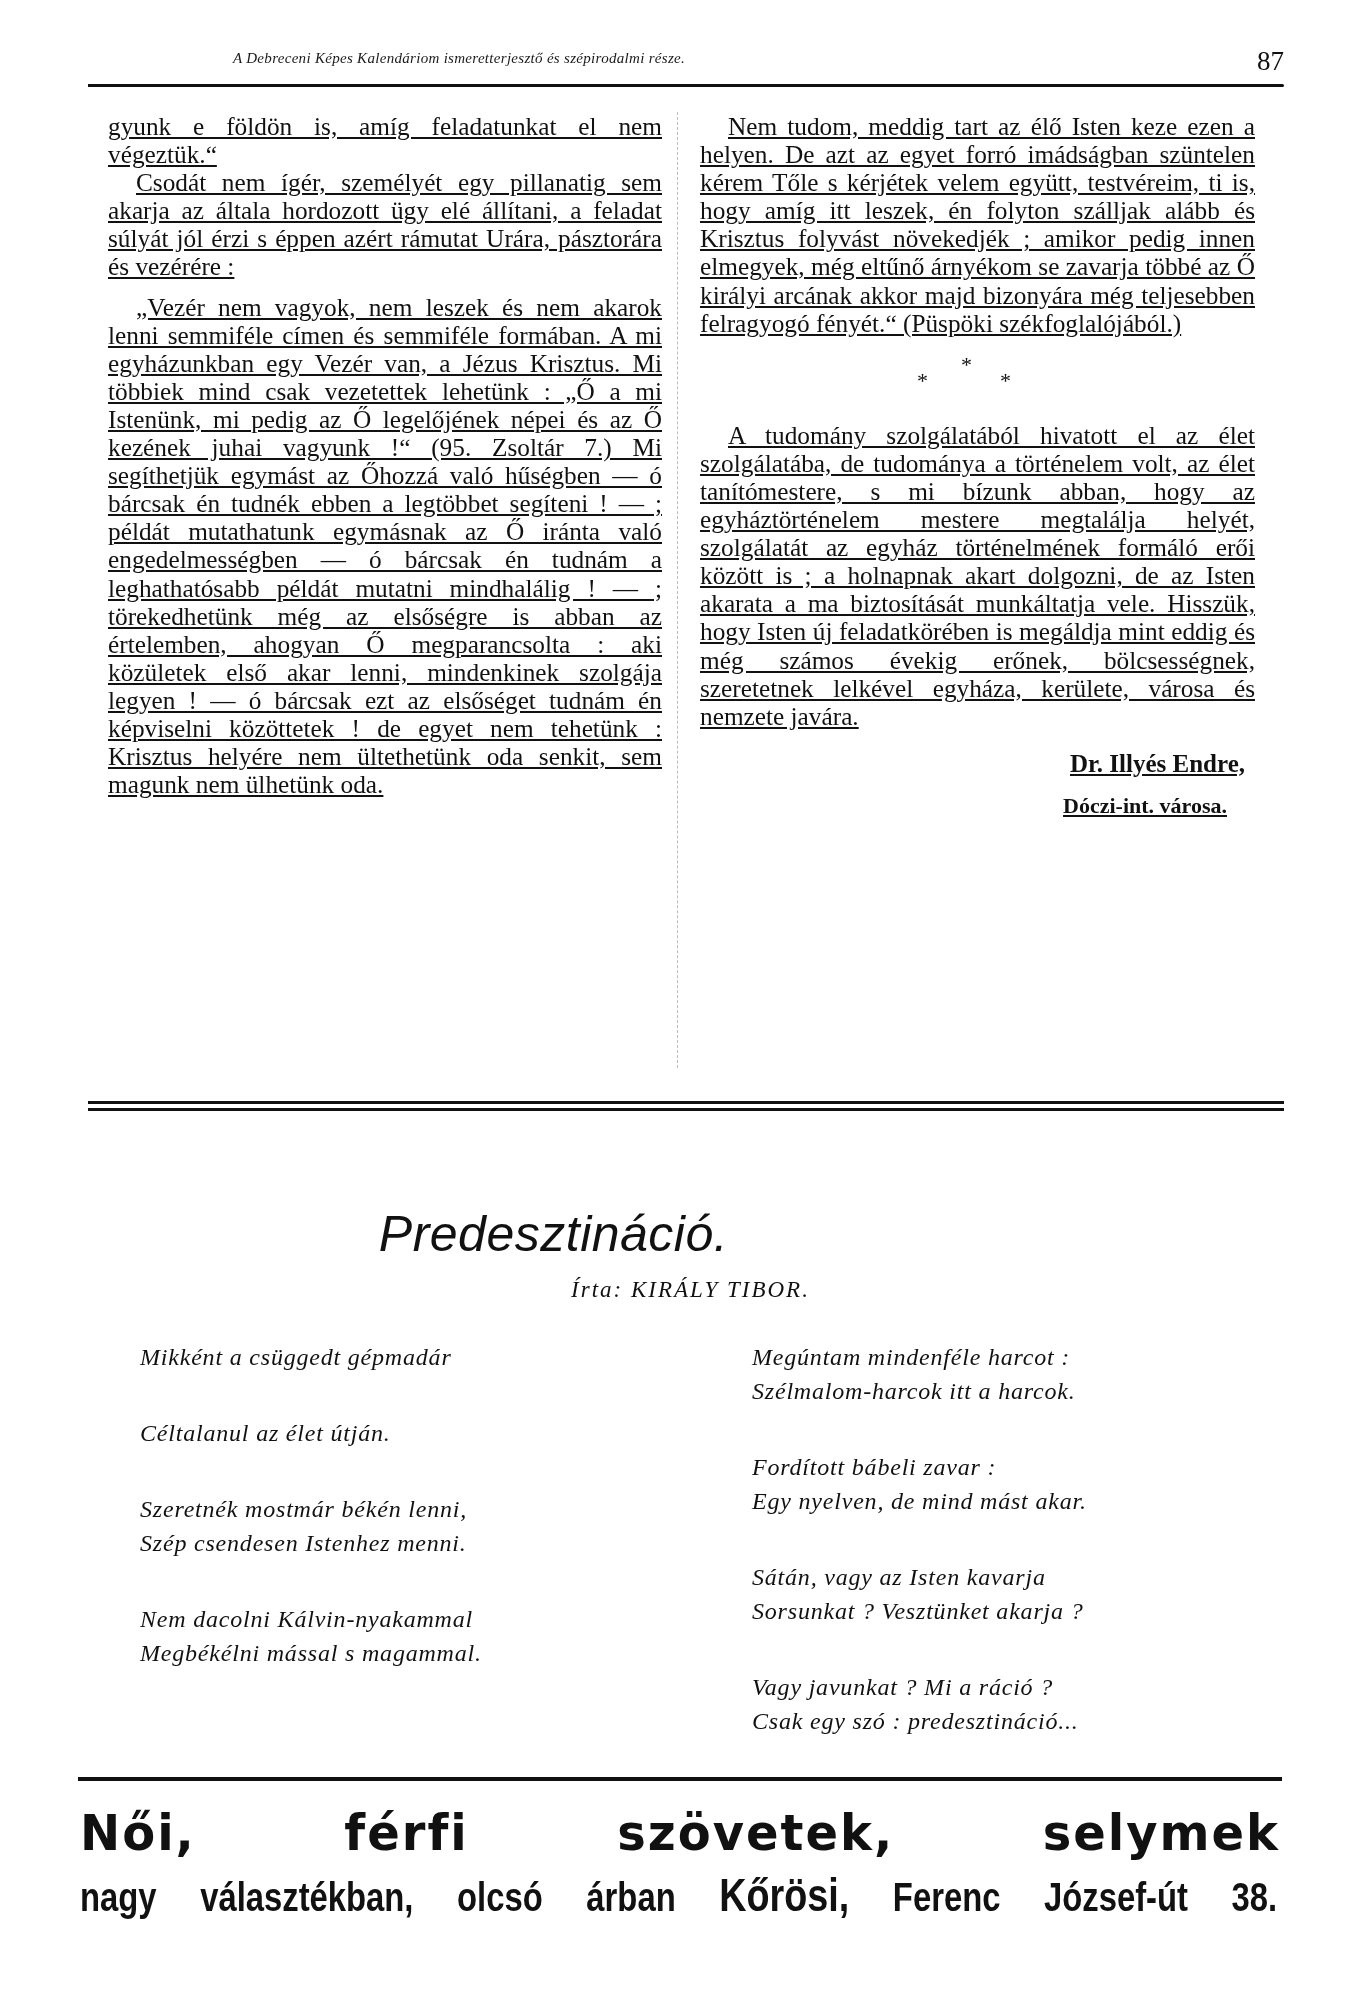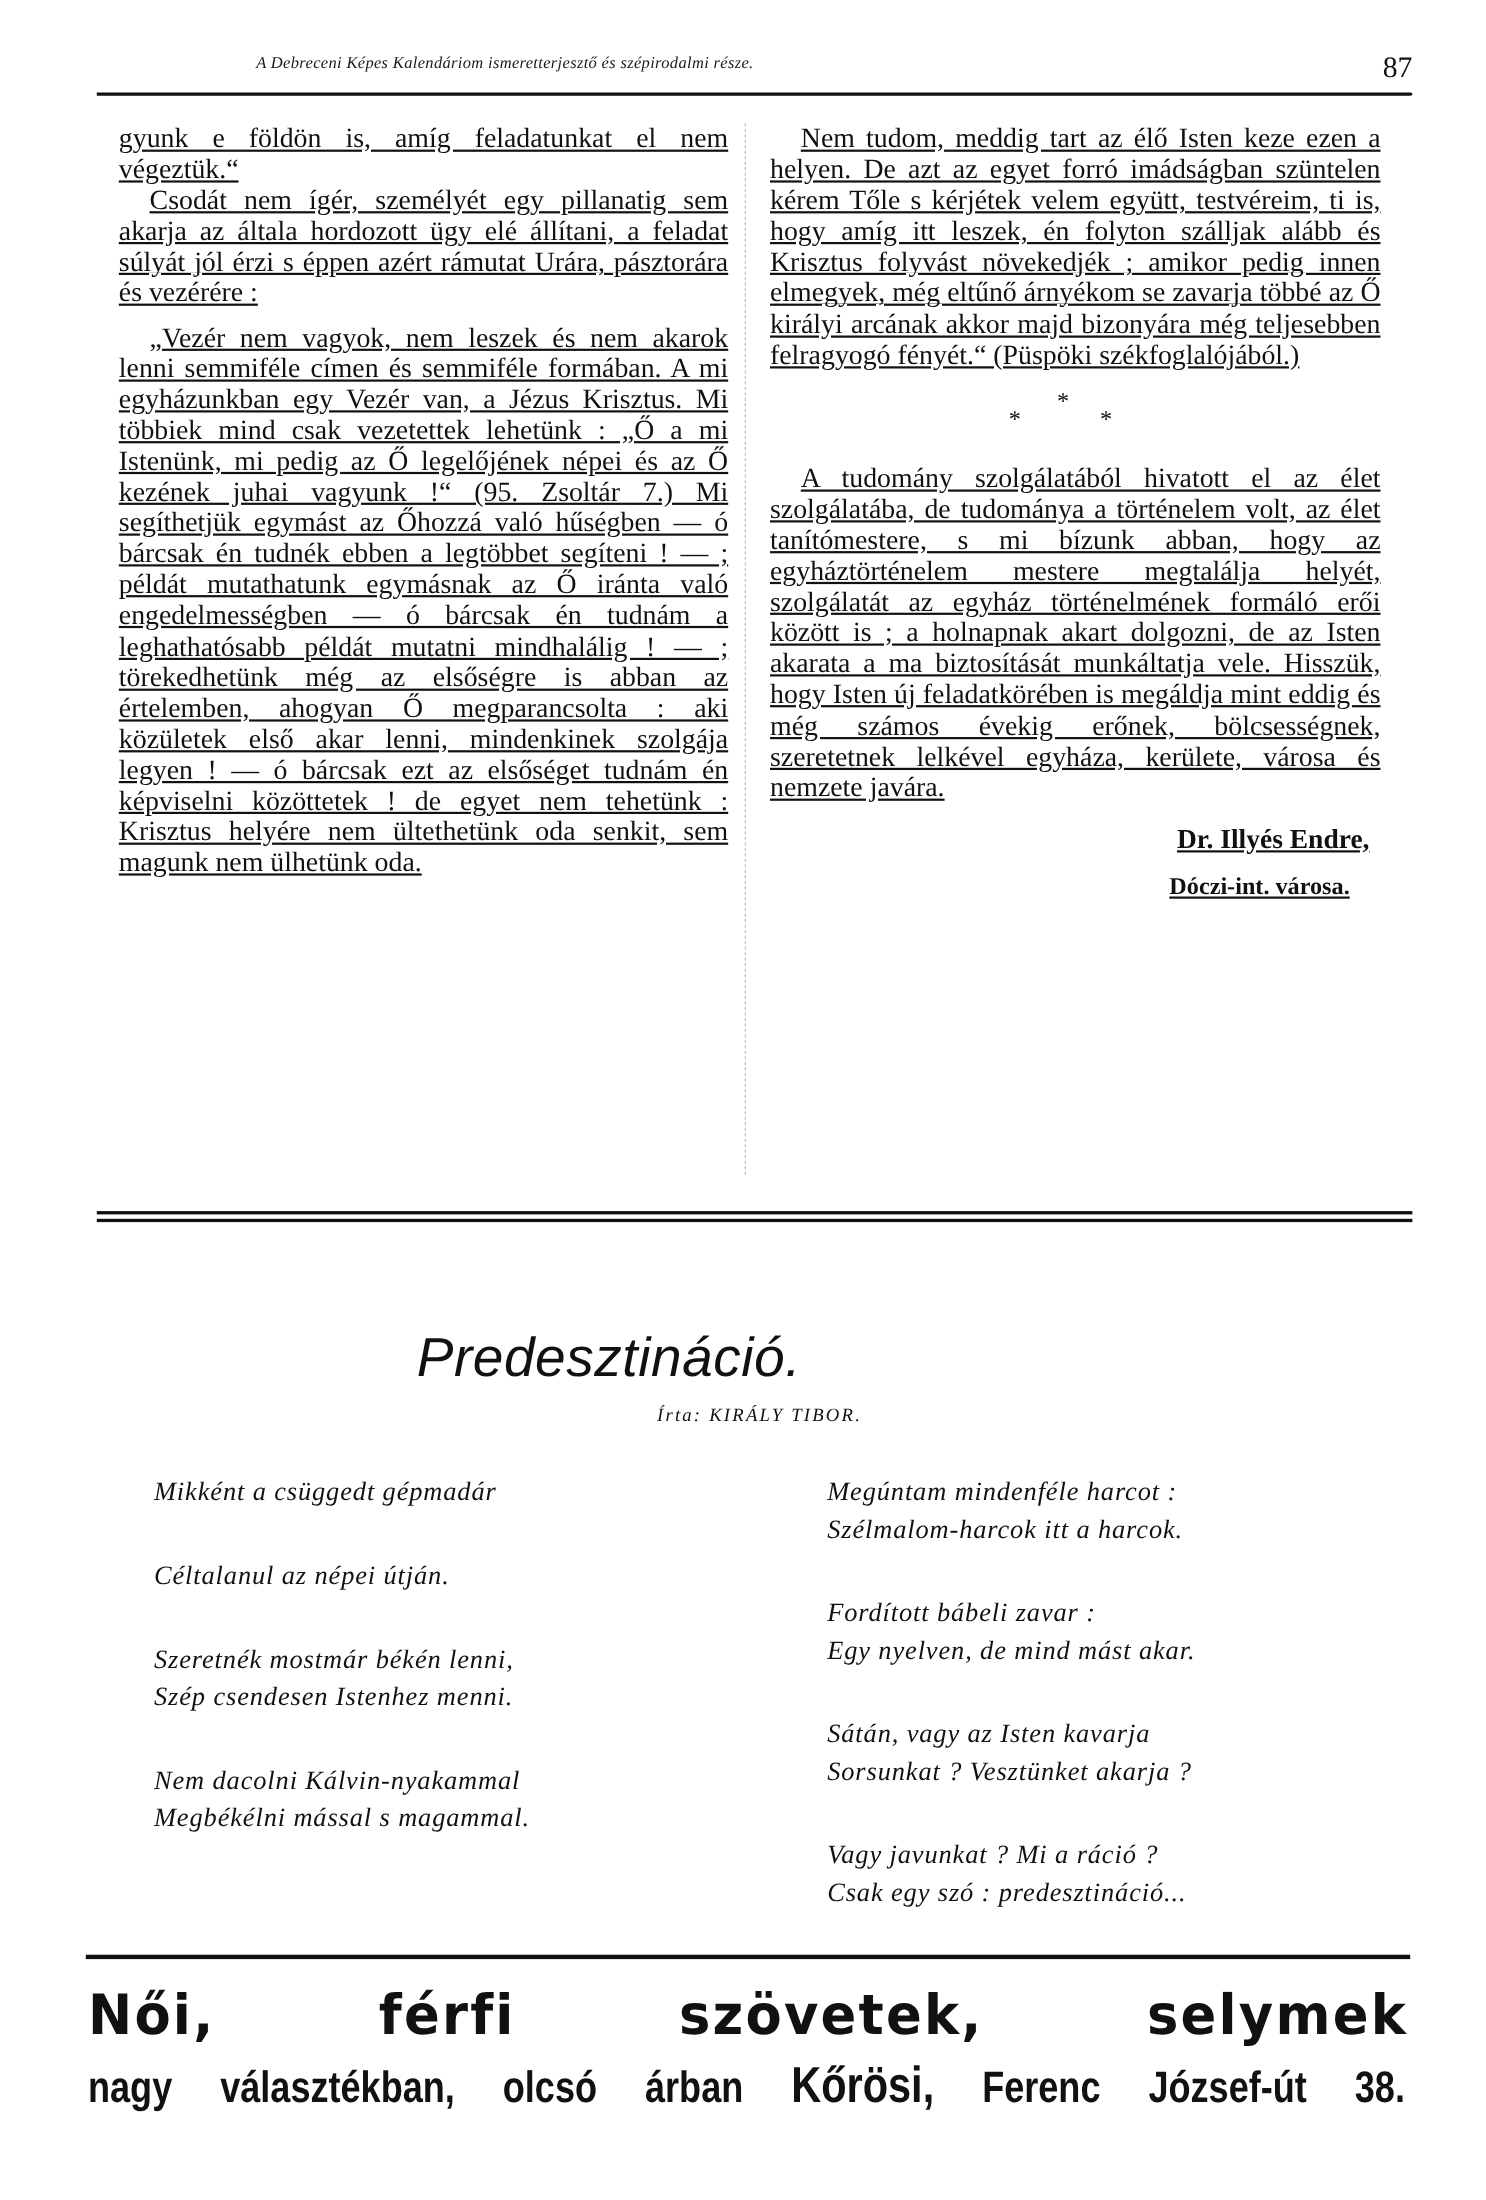--- a/index.html
+++ b/index.html
@@ -26,21 +26,21 @@
   .stars .s2 { left: 217px; top: 16px; }
   .stars .s3 { left: 300px; top: 16px; }
 
   .signature { text-align: right; margin-top: 20px; font-weight: bold; font-size: 25px; padding-right: 10px; }
   .affil { text-align: right; margin-top: 14px; font-weight: bold; font-size: 22px; padding-right: 28px; }
 
   .double-rule { position: absolute; left: 88px; top: 1101px; width: 1196px; height: 12px; }
   .double-rule div { height: 3px; background: #111; margin-bottom: 4px; }
 
   .poem-title { position: absolute; left: 0; width: 1107px; top: 1205px; text-align: center; font-style: italic; font-size: 50px; font-family: "Liberation Sans", "DejaVu Sans", sans-serif; font-weight: normal; letter-spacing: 0.5px; }
-  .poem-byline { position: absolute; left: 0; width: 1351px; top: 1277px; text-align: center; font-style: italic; font-size: 17px; letter-spacing: 2px; padding-left: 30px; }
+  .poem-byline { position: absolute; left: 0; width: 1351px; top: 1277px; text-align: center; font-style: italic; font-size: 23px; letter-spacing: 2px; padding-left: 30px; }
 
   .stanzas { position: absolute; top: 1340px; font-style: italic; font-size: 24px; line-height: 34px; letter-spacing: 0.8px; }
   .stanzas.left { left: 140px; }
   .stanzas.right { left: 752px; }
   .stanza { margin-bottom: 42px; }
 
   .ad-rule { position: absolute; left: 78px; top: 1777px; width: 1204px; height: 4px; background: #111; }
   .ad-line1 { position: absolute; left: 80px; width: 1200px; top: 1804px; text-align: justify; text-align-last: justify; font-family: "DejaVu Sans", "Liberation Sans", sans-serif; font-weight: bold; font-size: 48px; letter-spacing: 2px; line-height: 56px; transform: scaleY(1.05); }
   .ad-line2 { position: absolute; left: 80px; width: 1200px; top: 1870px; text-align: justify; text-align-last: justify; font-family: "Liberation Sans", "DejaVu Sans", sans-serif; font-weight: bold; font-size: 40px; line-height: 50px; transform: scaleX(0.82); transform-origin: left; width: 1460px; }
   .ad-line2 .big { font-size: 46px; }
@@ -80,21 +80,21 @@
   </div>
 
 <h1 class="poem-title">Predesztináció.</h1>
 <div class="poem-byline">Írta: KIRÁLY TIBOR.</div>
 
 <div class="stanzas left">
   <div class="stanza">
     <div>Mikként a csüggedt gépmadár</div>
   </div>
   <div class="stanza">
-    <div>Céltalanul az népei útján.</div>
+    <div>Céltalanul az élet útján.</div>
   </div>
   <div class="stanza">
     <div>Szeretnék mostmár békén lenni,</div>
     <div>Szép csendesen Istenhez menni.</div>
   </div>
   <div class="stanza">
     <div>Nem dacolni Kálvin-nyakammal</div>
     <div>Megbékélni mással s magammal.</div>
   </div>
 </div>

